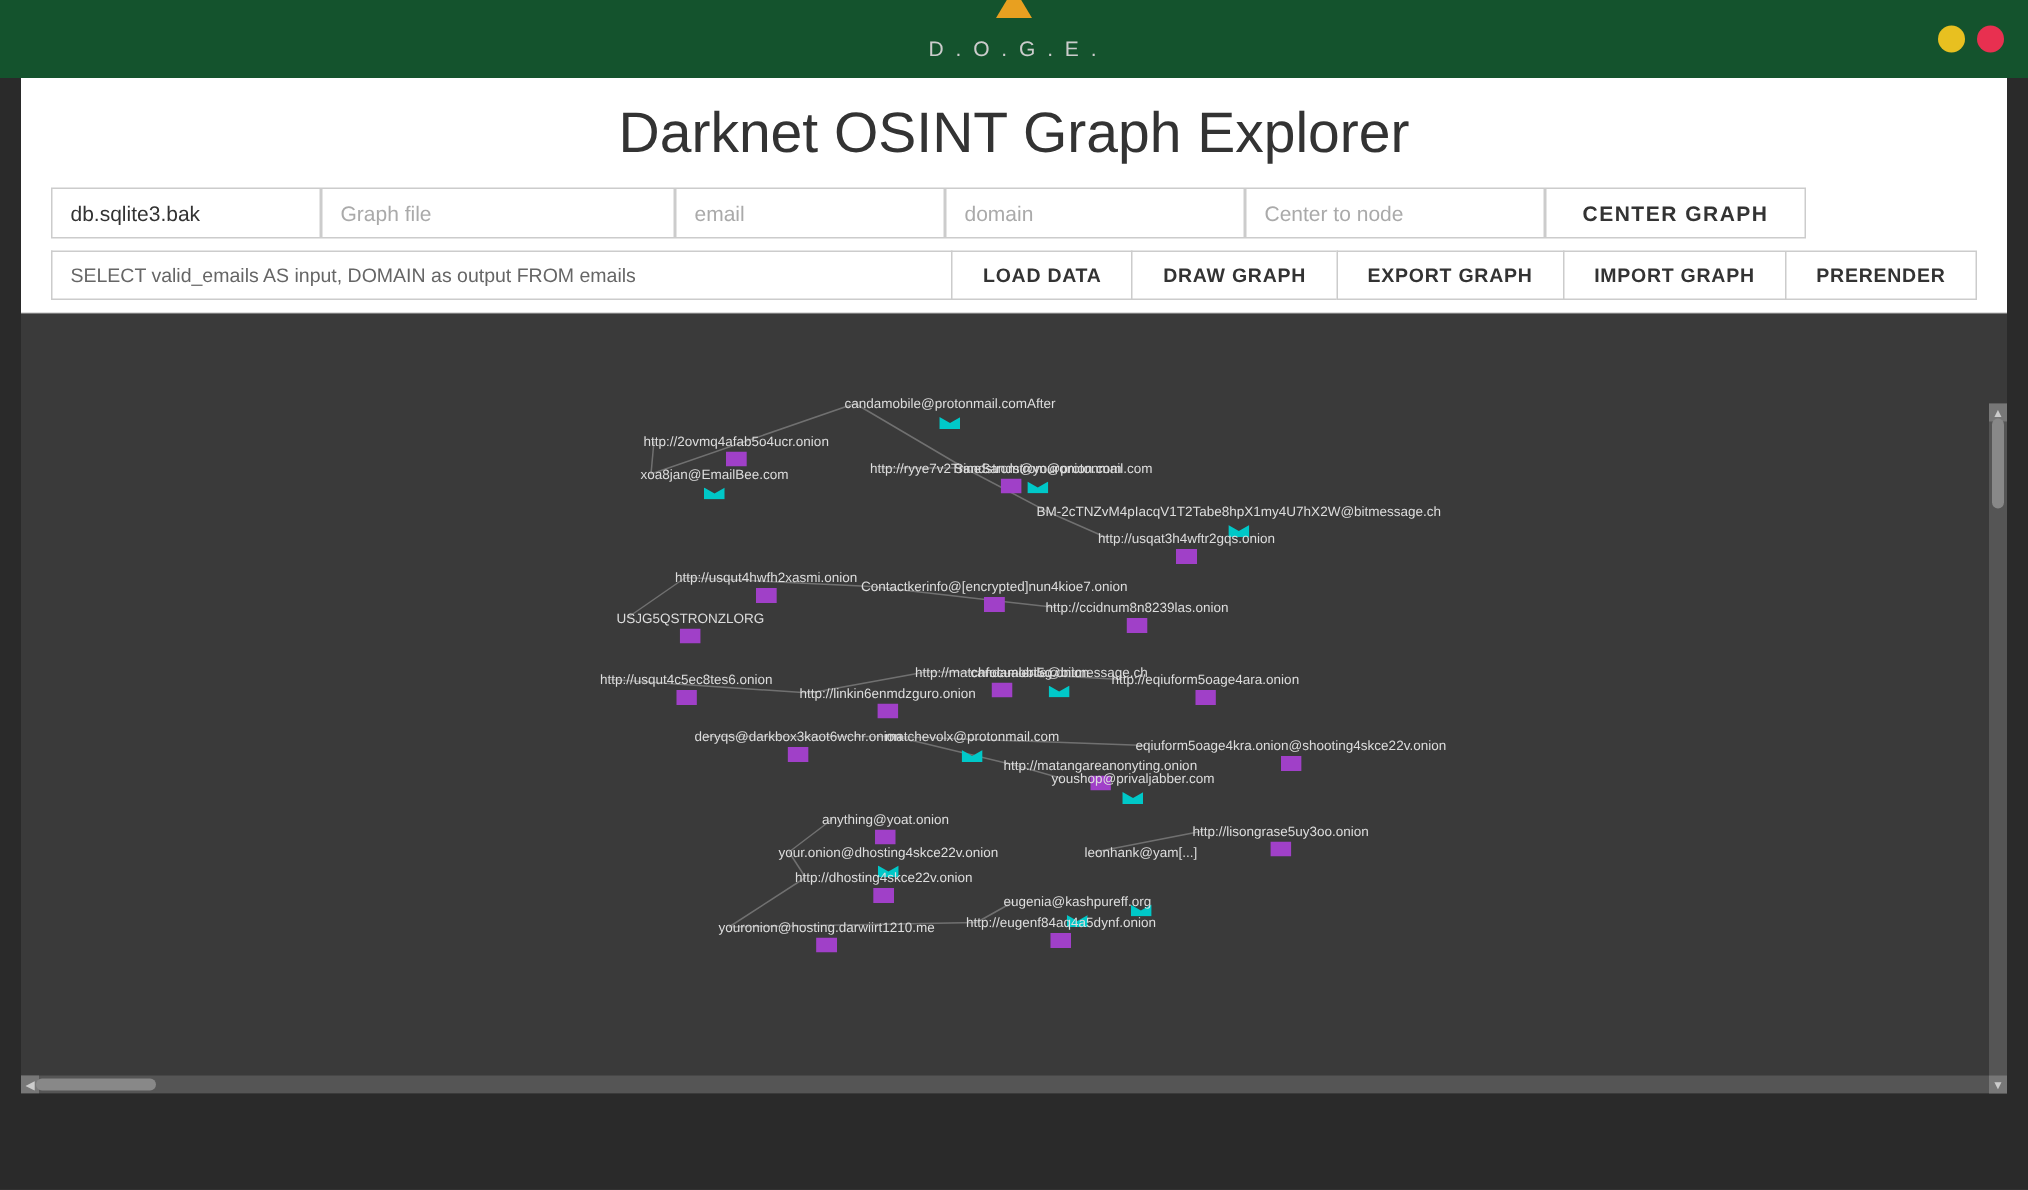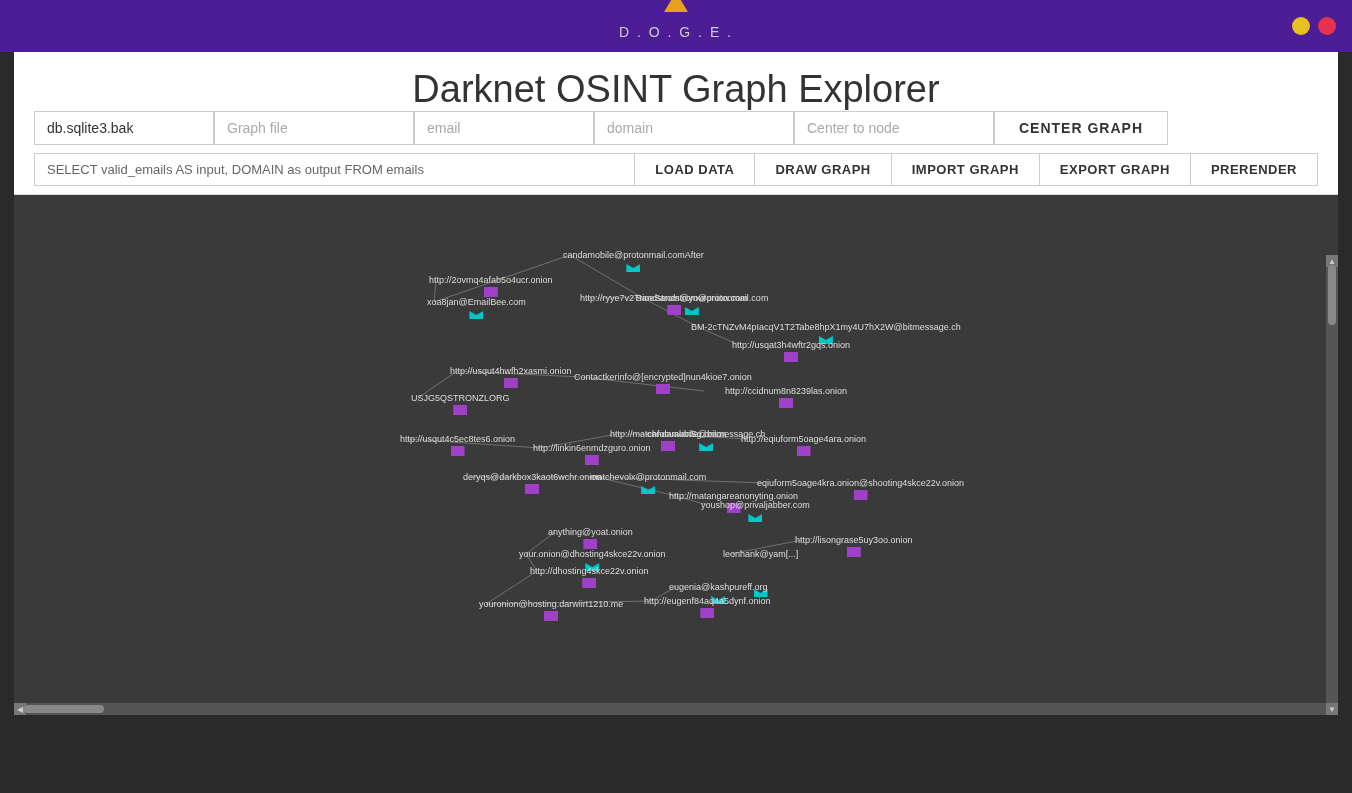--- a/index.html
+++ b/index.html
@@ -7,21 +7,21 @@
       font-family: Arial, sans-serif;
       background: #2a2a2a;
       width: 1352px;
       height: 793px;
       overflow: hidden;
       position: relative;
     }
 
     
     #titlebar {
-      background: #4c1d95;
+      background: #14532d;
       height: 52px;
       display: flex;
       align-items: center;
       justify-content: center;
       position: relative;
     }
     #titlebar .app-title {
       color: #ccc;
       font-size: 14px;
       letter-spacing: 2px;
@@ -67,20 +67,21 @@
     #header {
       background: white;
       padding: 16px 20px 8px 20px;
       border-bottom: 1px solid #ddd;
     }
     #app-heading {
       text-align: center;
       font-size: 38px;
       font-weight: 300;
       color: #333;
+      margin-bottom: 14px;
     }
 
     
     .toolbar-row {
       display: flex;
       gap: 0;
       margin-bottom: 8px;
     }
     .toolbar-row input[type="text"] {
       border: 1px solid #ccc;
@@ -91,21 +92,21 @@
       outline: none;
     }
     .toolbar-row input[type="text"]::placeholder {
       color: #aaa;
     }
     .input-dbfile {
       width: 180px;
       border-right: none;
     }
     .input-graphfile {
-      width: 200px;
+      width: 236px;
       border-right: none;
     }
     .input-email {
       width: 180px;
       border-right: none;
     }
     .input-domain {
       width: 200px;
       border-right: none;
     }
@@ -276,22 +277,22 @@
       <input type="text" class="input-email" placeholder="email" style="">
       <input type="text" class="input-domain" placeholder="domain" style="">
       <input type="text" class="input-center" placeholder="Center to node" style="">
       <button class="btn-center-graph">CENTER GRAPH</button>
     </div>
 
     <div class="toolbar-row2">
       <input type="text" class="input-query" value="SELECT valid_emails AS input, DOMAIN as output FROM emails" style="">
       <button class="btn-action">LOAD DATA</button>
       <button class="btn-action">DRAW GRAPH</button>
+      <button class="btn-action">EXPORT GRAPH</button>
       <button class="btn-action">IMPORT GRAPH</button>
-      <button class="btn-action">EXPORT GRAPH</button>
       <button class="btn-action" style="border-right:1px solid #ccc;">PRERENDER</button>
     </div>
   </div>
 </div>
 
 <div id="graph-area">
   <svg id="graph-svg">
       <line x1="556" y1="60" x2="420" y2="107" stroke="#888" stroke-width="1" opacity="0.7"></line>
       <line x1="556" y1="60" x2="629" y2="103" stroke="#888" stroke-width="1" opacity="0.7"></line>
       <line x1="422" y1="85" x2="420" y2="107" stroke="#888" stroke-width="1" opacity="0.7"></line>
@@ -346,21 +347,21 @@
         <div class="node-icon"></div>
       </div>
       <div class="graph-node node-domain" style="left: 436px; top: 171px;">
         <div class="node-label">http://usqut4hwfh2xasmi.onion</div>
         <div class="node-icon"></div>
       </div>
       <div class="graph-node node-domain" style="left: 560px; top: 177px;">
         <div class="node-label">Contactkerinfo@[encrypted]nun4kioe7.onion</div>
         <div class="node-icon"></div>
       </div>
-      <div class="graph-node node-domain" style="left: 683px; top: 191px; margin-left: 28px;">
+      <div class="graph-node node-domain" style="left: 683px; top: 191px;">
         <div class="node-label">http://ccidnum8n8239las.onion</div>
         <div class="node-icon"></div>
       </div>
       <div class="graph-node node-domain" style="left: 397px; top: 198px;">
         <div class="node-label">USJG5QSTRONZLORG</div>
         <div class="node-icon"></div>
       </div>
       <div class="graph-node node-domain" style="left: 386px; top: 239px;">
         <div class="node-label">http://usqut4c5ec8tes6.onion</div>
         <div class="node-icon"></div>

